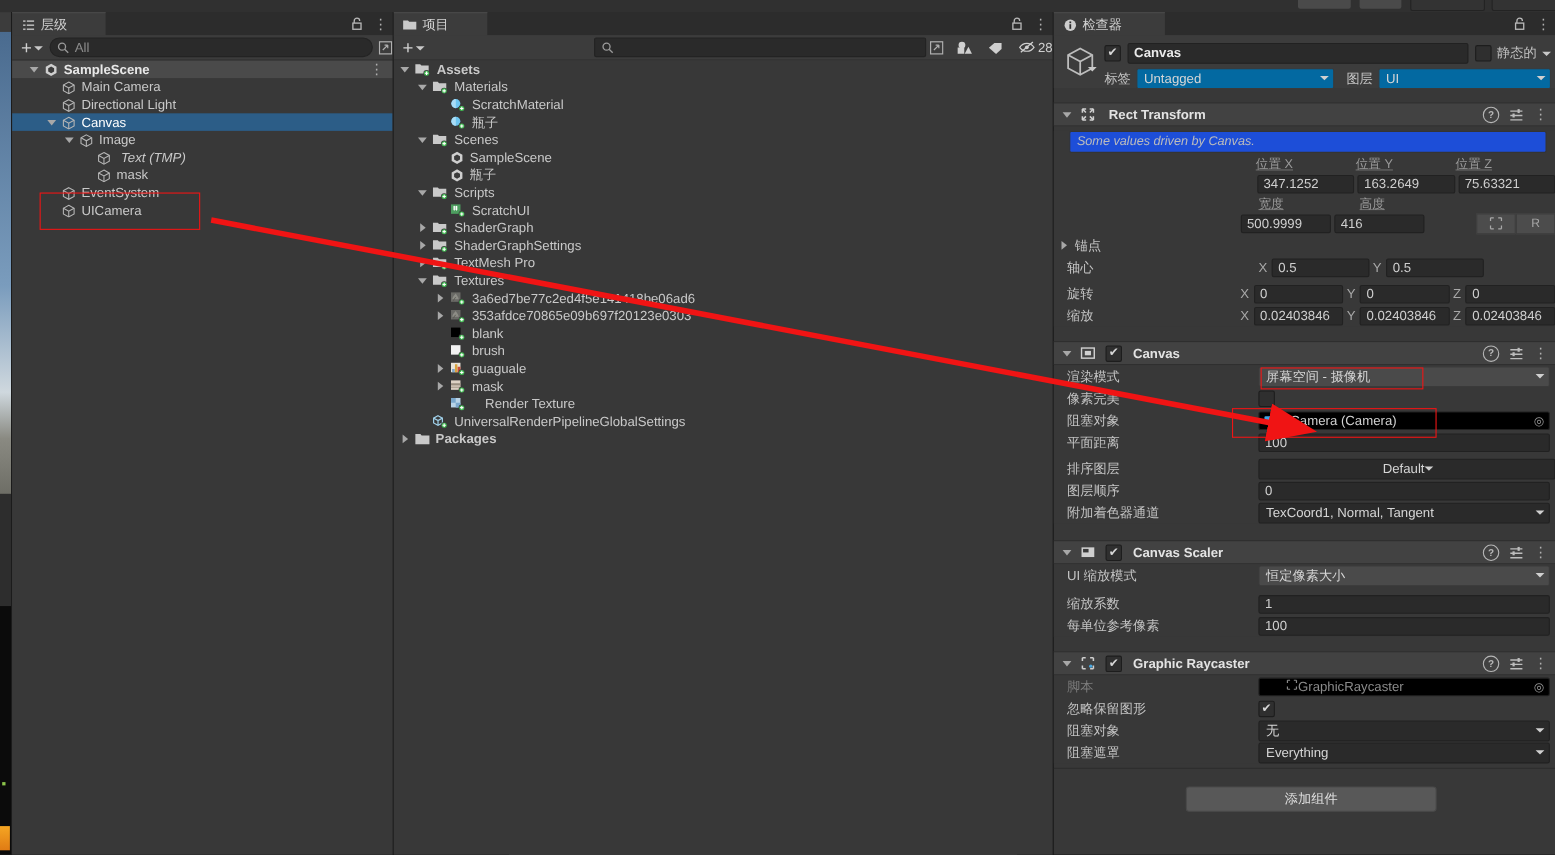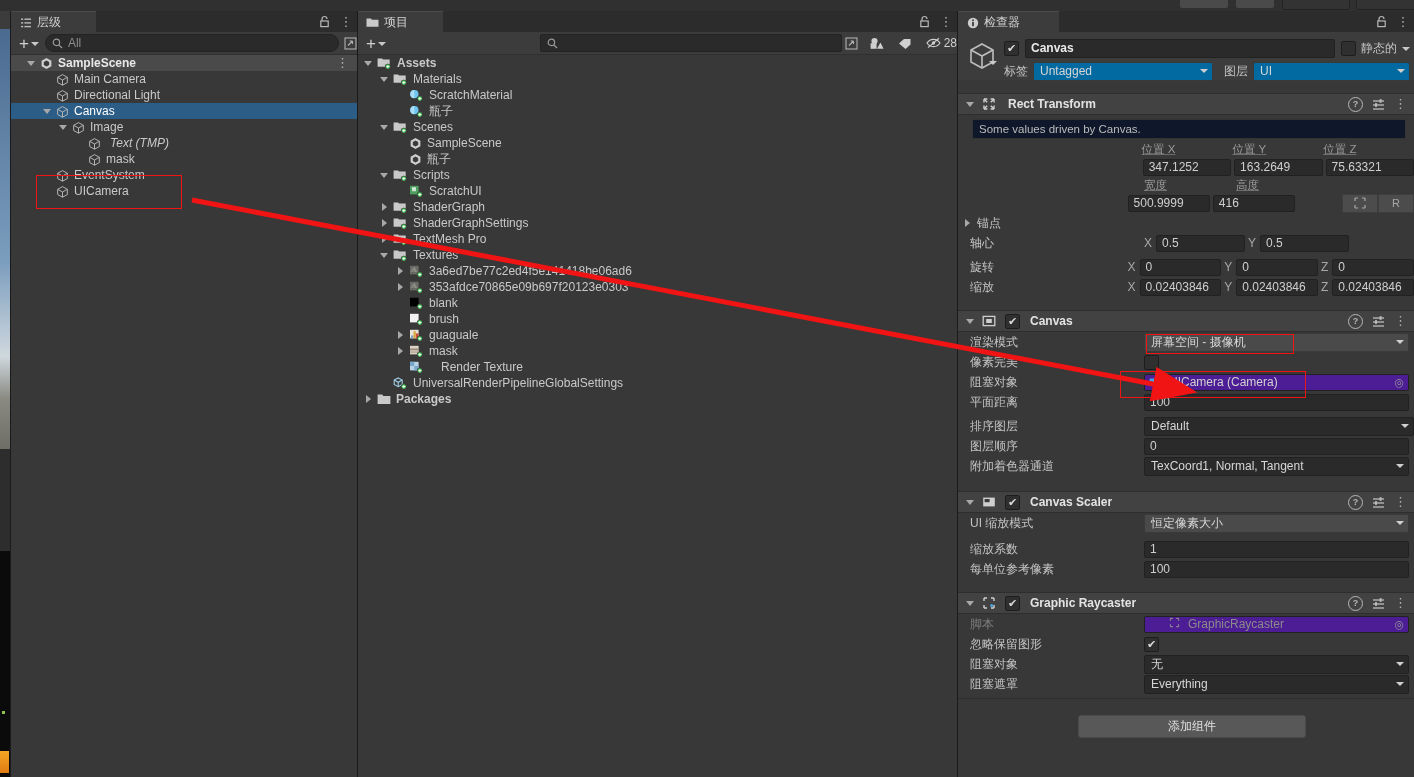--- a/index.html
+++ b/index.html
@@ -163,27 +163,27 @@
   .prop {
     height: 20px; display: flex; align-items: center; font-size: 12px;
   }
   .prop-label { width: 186px; padding-left: 12px; color: #c4c4c4; box-sizing: border-box; }
   .prop-label.dim { color: #7e7e7e; }
   .fld {
     height: 17px; background: #2a2a2a; border: 1px solid #212121; border-radius: 2px;
     display: flex; align-items: center; padding: 0 5px; color: #cfcfcf; font-size: 12px; box-sizing: border-box;
   }
   .objfld {
-    height: 17px; background: #4c1d95; border: 1px solid #212121; border-radius: 2px;
-    display: flex; align-items: center; padding: 0 4px; gap: 8px; color: #d2d2d2; font-size: 12px; box-sizing: border-box;
+    height: 17px; background: #000000; border: 1px solid #212121; border-radius: 2px;
+    display: flex; align-items: center; padding: 0 4px; gap: 0; color: #d2d2d2; font-size: 12px; box-sizing: border-box;
   }
   .objfld .selbtn { margin-left: auto; color: #9a9a9a; font-size: 11px; }
   .info-help {
-    margin: 4px 8px 2px 14px; height: 18px; background: #0f172a; border: 1px solid #343434; border-radius: 2px;
-    display: flex; align-items: center; padding: 0 6px; color: #bcbcbc; font-size: 11.5px;
+    margin: 4px 8px 2px 14px; height: 18px; background: #1d4ed8; border: 1px solid #343434; border-radius: 2px;
+    display: flex; align-items: center; padding: 0 6px; color: #bcbcbc; font-size: 11.5px; font-style: italic;
   }
   .minihdr { color: #9a9a9a; font-size: 11.5px; text-decoration: underline; text-decoration-color: #6d6d6d; }
   .addcomp {
     position: absolute; left: 1078px; top: 715px; width: 226px; height: 21px;
     background: #585858; border: 1px solid #4a4a4a; border-radius: 3px;
     display: flex; align-items: center; justify-content: center;
     color: #e0e0e0; font-size: 12px;
   }
   .sep { height: 1px; background: #2e2e2e; }
 
@@ -941,21 +941,21 @@
             <span>UICamera (Camera)</span>
             <span class="selbtn">◎</span>
           </span>
         </div>
         <div class="prop">
           <span class="prop-label">平面距离</span>
           <span class="fld" style="flex:1;margin-right:5px;">100</span>
         </div>
         <div class="prop" style="margin-top:4px;">
           <span class="prop-label">排序图层</span>
-          <span class="dd" style="flex:1;margin-right:0;background:#2a2a2a;border-color:#212121;">
+          <span class="dd" style="flex:1;margin-right:0;background:#2a2a2a;border-color:#212121;justify-content:center;">
             <span>Default</span>
             <span class="arr"></span>
           </span>
         </div>
         <div class="prop">
           <span class="prop-label">图层顺序</span>
           <span class="fld" style="flex:1;margin-right:5px;">0</span>
         </div>
         <div class="prop">
           <span class="prop-label">附加着色器通道</span>

